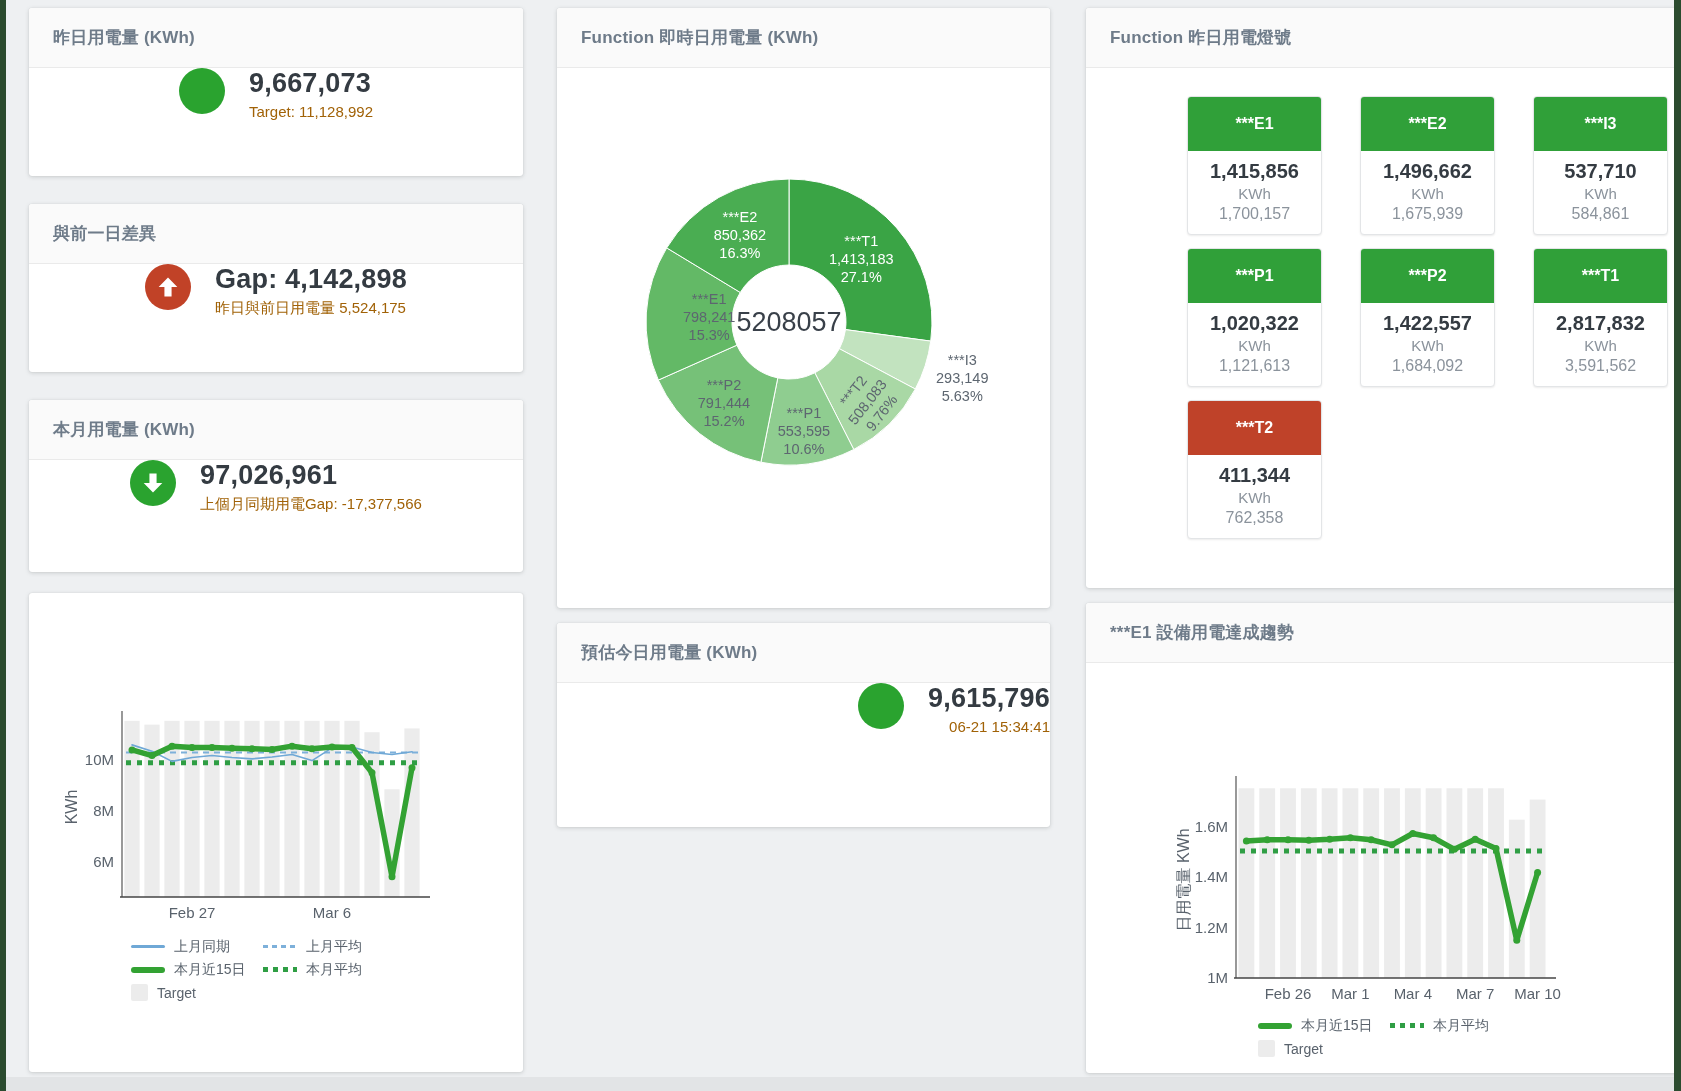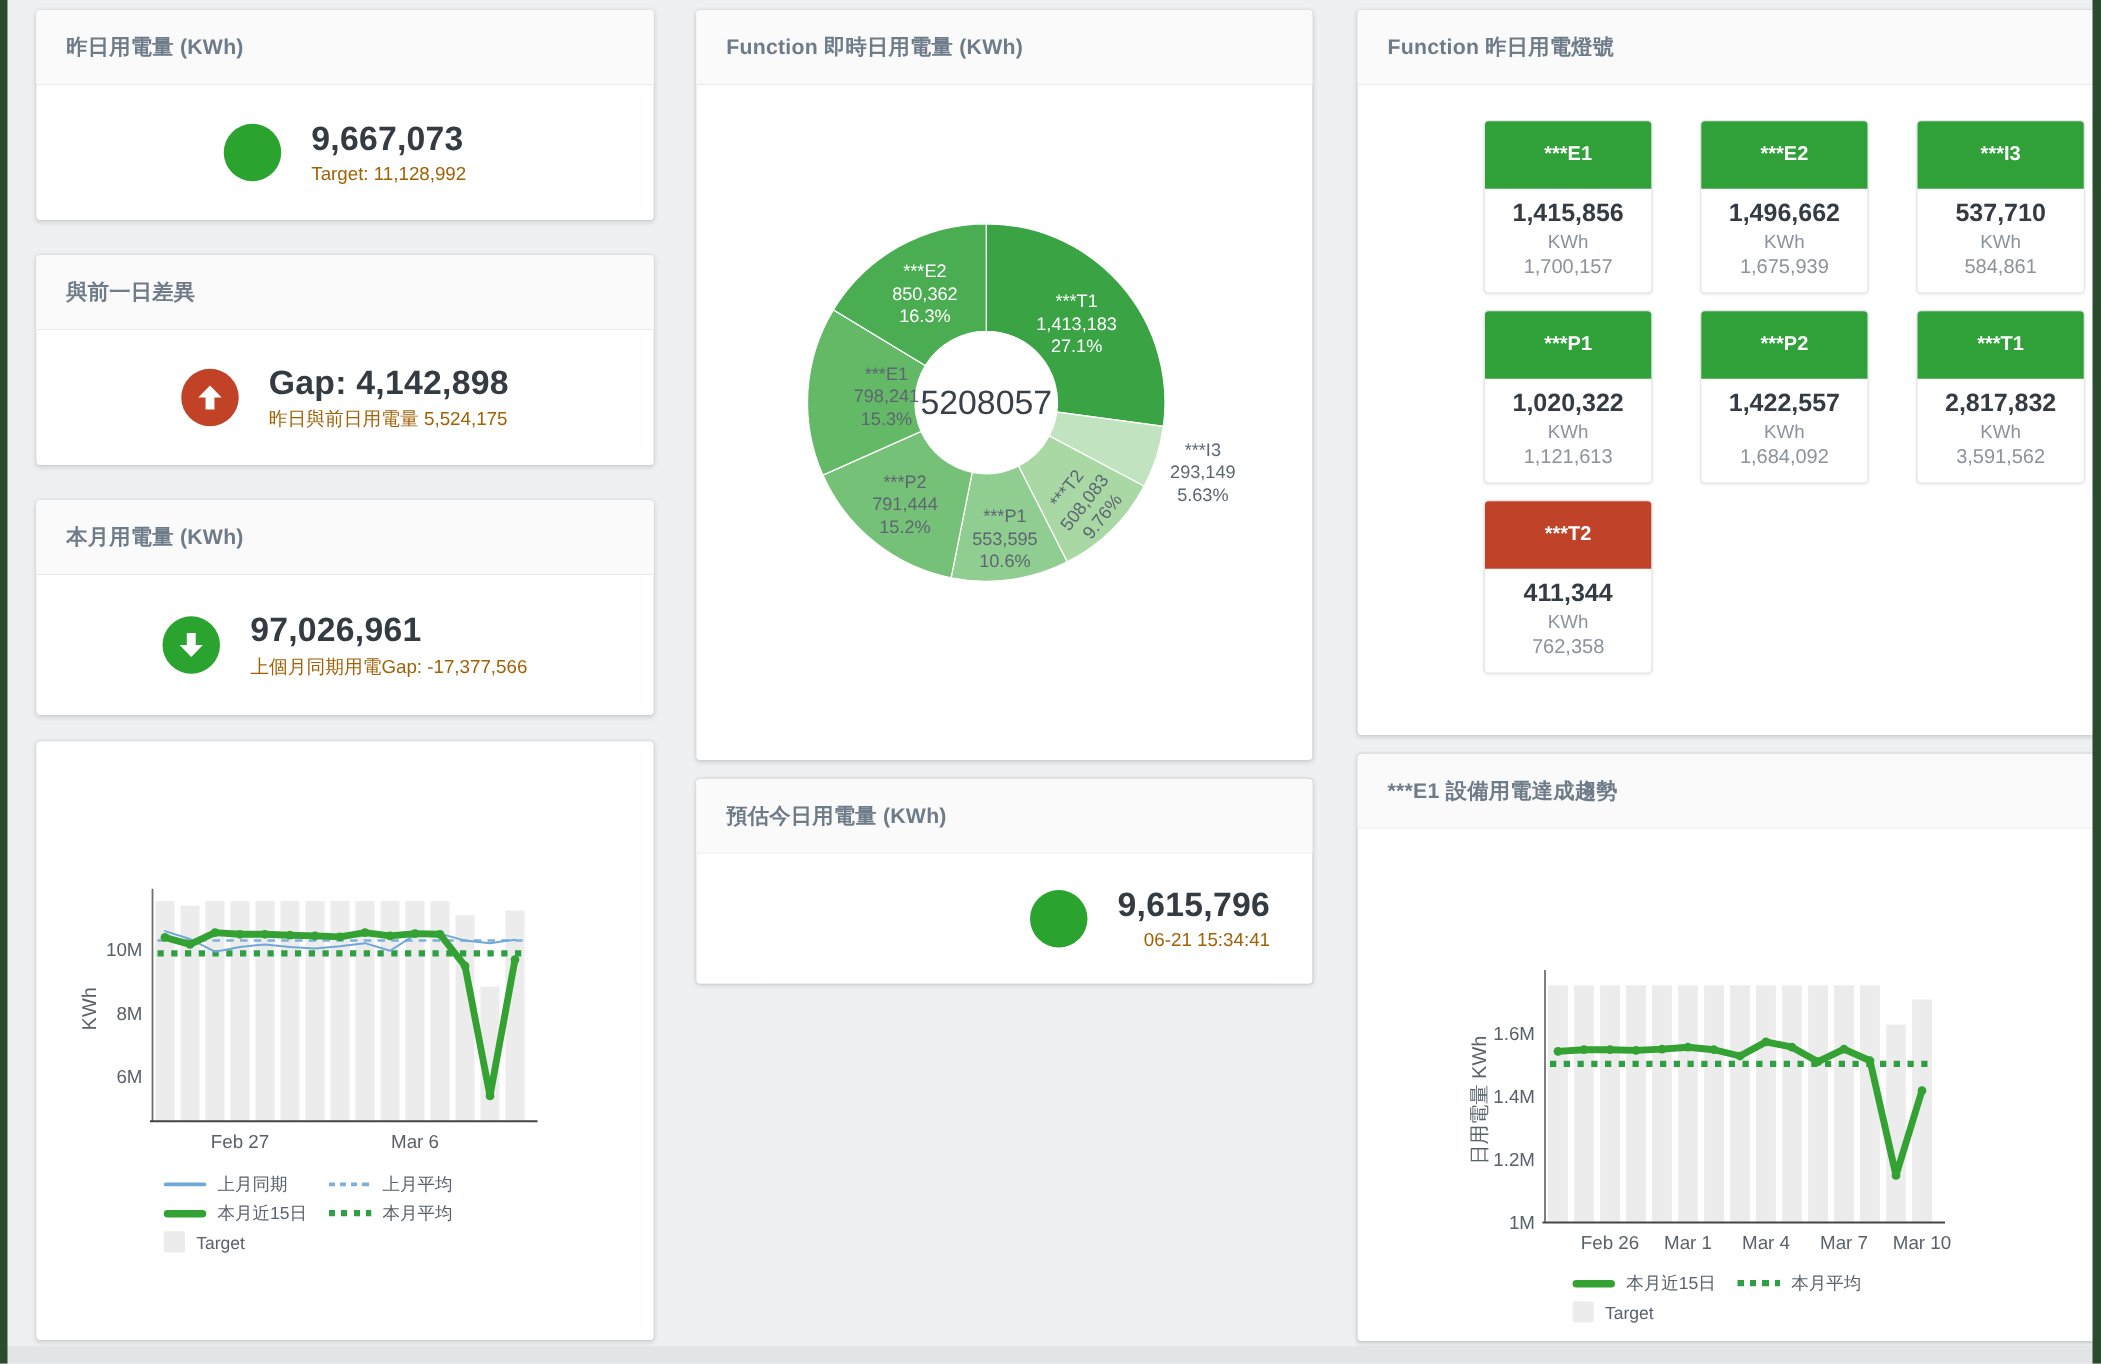--- a/index.html
+++ b/index.html
@@ -22,38 +22,38 @@
   .card-h{
     height:60px;box-sizing:border-box;display:flex;align-items:center;
     padding:0 24px;background:#fafafa;border-bottom:1px solid #eaeaea;
     border-radius:3px 3px 0 0;
     font-size:17px;font-weight:700;color:#6e7b89;letter-spacing:.2px;
     white-space:nowrap;overflow:hidden;
   }
   .card-b{position:relative;height:calc(100% - 60px);}
 
   
-  .kpi{display:flex;align-items:center;justify-content:center;gap:24px;}
-  .kpi.right{justify-content:flex-end;padding-right:34px;}
+  .kpi{display:flex;align-items:flex-start;justify-content:center;gap:24px;}
+  .kpi.right{justify-content:flex-end;}
   .kpi.right .kpi-tx{text-align:right;}
   .kpi-ic{
     width:46px;height:46px;border-radius:50%;flex:0 0 46px;
     display:flex;align-items:center;justify-content:center;
   }
   .kpi-ic svg{display:block;}
   .kpi-v{font-size:27px;font-weight:700;color:#343b42;letter-spacing:.2px;}
   .kpi-s{font-size:15px;color:#a16207;margin-top:4px;}
 
   
   #card-yesterday{left:8px;top:8px;width:494px;height:168px;}
   #card-gap{left:8px;top:204px;width:494px;height:168px;}
   #card-month{left:8px;top:400px;width:494px;height:172px;}
   #card-compare{left:8px;top:593px;width:494px;height:479px;}
   #card-donut{left:536px;top:8px;width:493px;height:600px;}
-  #card-estimate{left:536px;top:623px;width:493px;height:164px;}
+  #card-estimate{left:536px;top:623px;width:493px;height:204px;}
   #card-lights{left:1065px;top:8px;width:607px;height:580px;}
   #card-trend{left:1065px;top:603px;width:607px;height:470px;}
 
   
   #tiles{margin:28px 0 0 101px;display:grid;grid-template-columns:repeat(3,135px);
          column-gap:38px;row-gap:13px;}
   .tile{border-radius:4px;background:#fff;text-align:center;
         border:1px solid #e3e5e7;box-shadow:0 1px 2px rgba(0,0,0,.08);overflow:hidden;}
   .tile-hd{height:55px;display:flex;align-items:center;justify-content:center;
            color:#fff;font-size:16px;font-weight:700;margin:-1px -1px 0 -1px;border-radius:4px 4px 0 0;}

